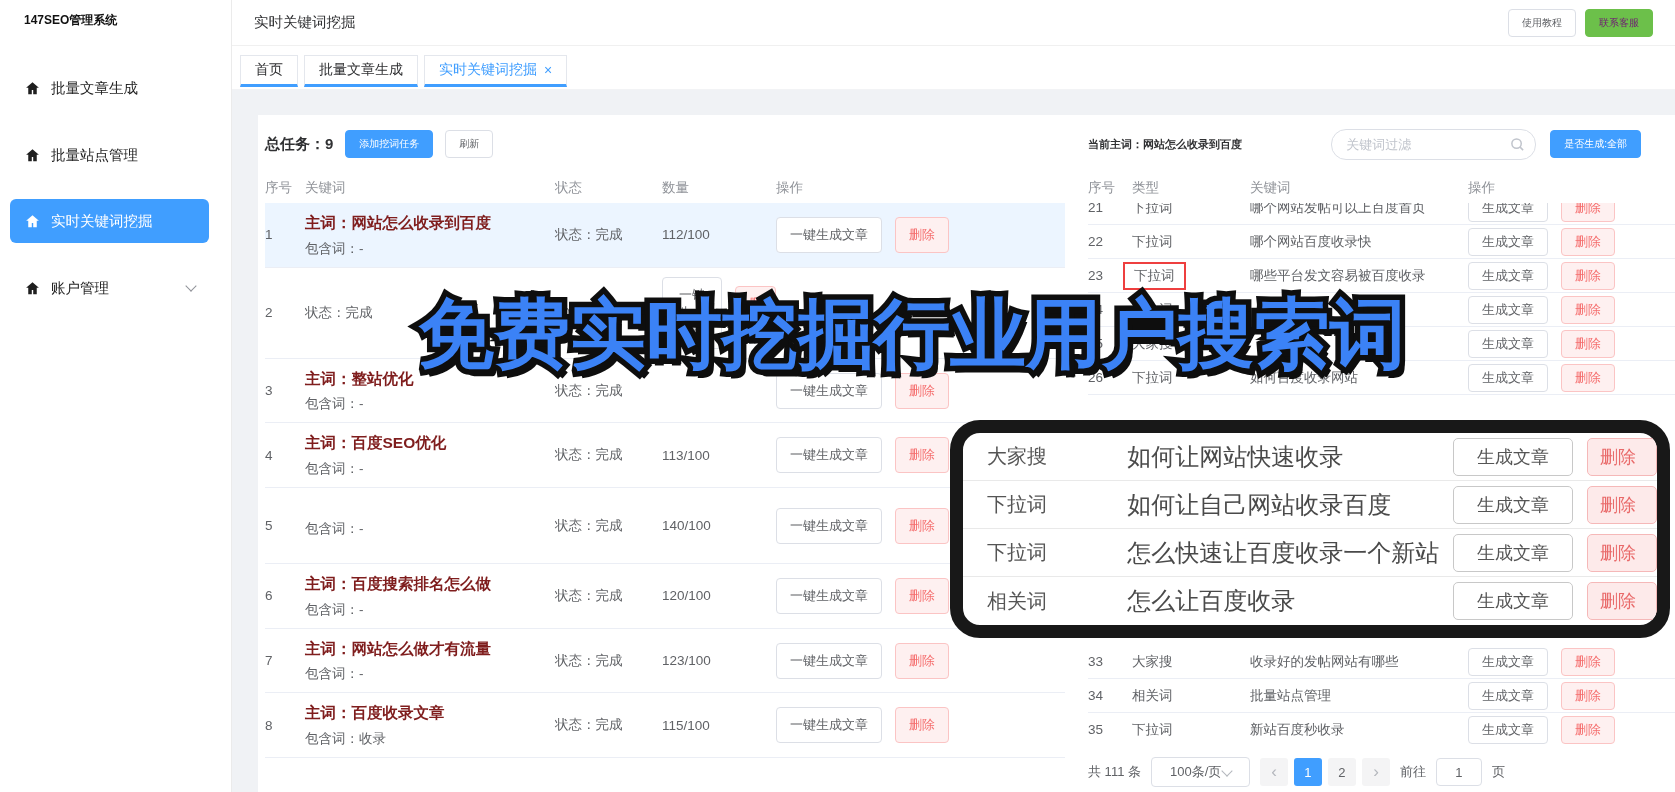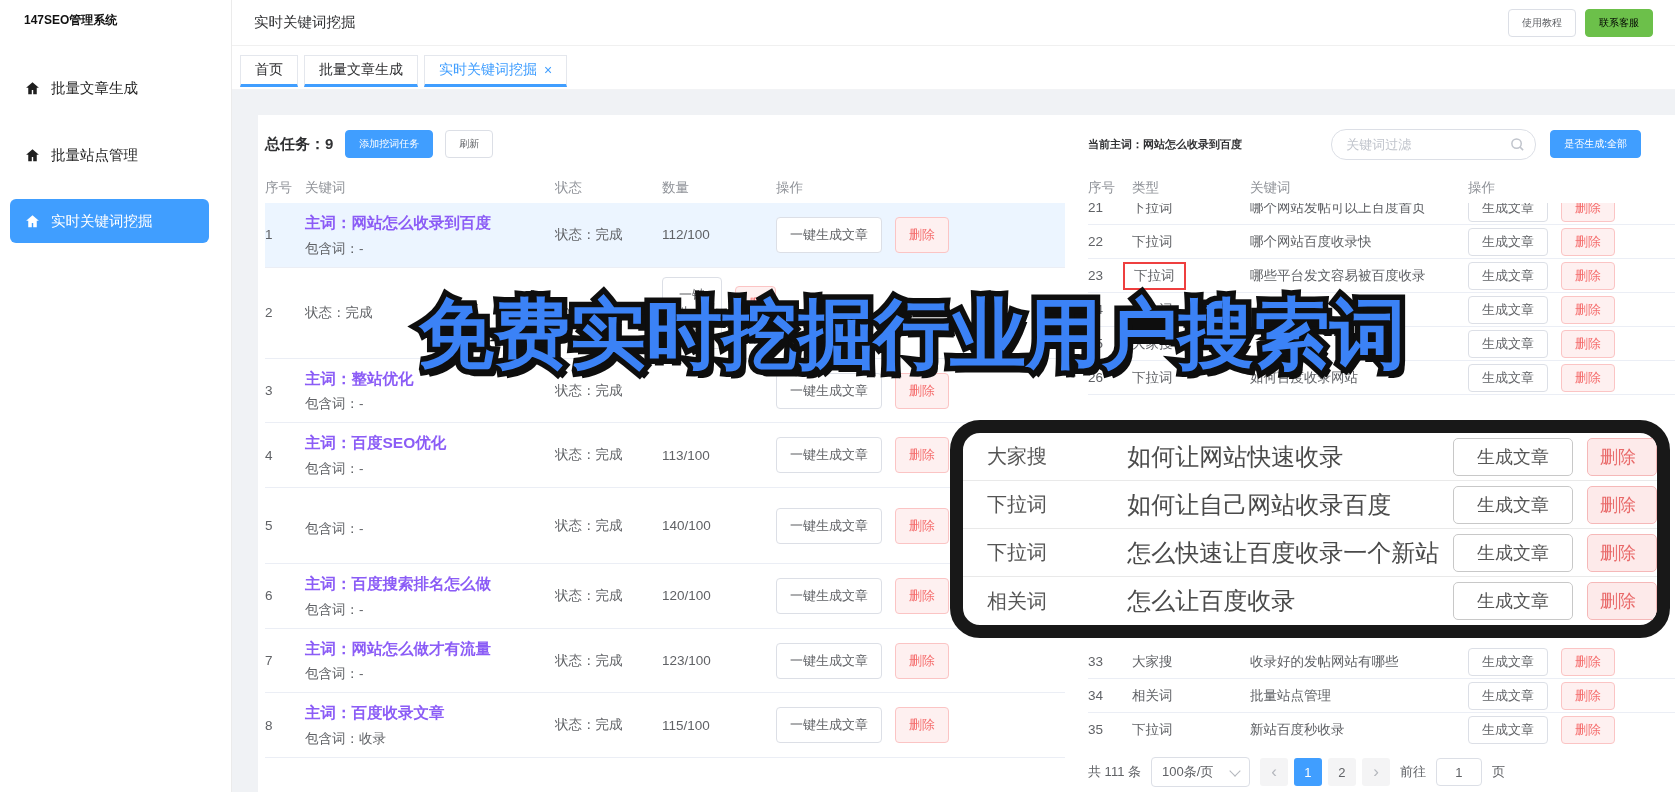--- a/index.html
+++ b/index.html
@@ -20,21 +20,21 @@
     transform:rotate(45deg); margin-left:auto; margin-top:-4px; }
 
   
   .topbar { position:absolute; left:232px; top:0; width:1443px; height:46px; background:#fff;
     border-bottom:1px solid #f0f0f0; display:flex; align-items:center; padding:0 22px; }
   .crumb { font-size:14.5px; color:#303133; }
   .topbar .actions { margin-left:auto; display:flex; gap:9px; }
   .btn { display:inline-flex; align-items:center; justify-content:center; border-radius:4px;
     font-size:10px; cursor:pointer; white-space:nowrap; }
   .btn-plain { background:#fff; border:1px solid #dcdfe6; color:#606266; padding:6px 13px; }
-  .btn-green { background:#6cc04a; border:1px solid #6cc04a; color:#000000; padding:6px 13px; }
+  .btn-green { background:#6cc04a; border:1px solid #6cc04a; color:#701a75; padding:6px 13px; }
   .btn-blue  { background:#409eff; border:1px solid #409eff; color:#fff; padding:6px 13px; }
 
   
   .tabbar { position:absolute; left:232px; top:46px; width:1443px; height:44px; background:#fff;
     display:flex; align-items:center; gap:6px; padding:6px 0 0 8px; border-bottom:1px solid #f2f3f5; }
   .tab { height:32px; display:flex; align-items:center; gap:7px; padding:0 14px; background:#fff;
     border:1px solid #e4e7ed; border-bottom:3px solid #409eff; font-size:14px; color:#303133; cursor:pointer; }
   .tab.active { color:#409eff; }
   .tab .x { color:#409eff; font-size:14px; }
 
@@ -44,30 +44,30 @@
 
   
   .lpanel { position:absolute; left:7px; top:12px; width:800px; }
   .toolbar { display:flex; align-items:center; gap:12px; height:34px; }
   .total { font-size:15px; font-weight:700; color:#303133; }
   .thead, .lrow { display:grid; grid-template-columns:40px 250px 107px 114px auto; align-items:center; }
   .thead { margin-top:12px; height:30px; font-size:13.5px; color:#909399; }
   .lrow { border-bottom:1px solid #ebeef5; padding:9px 0; min-height:58px; font-size:13.5px; color:#606266; }
   .lrow.hl { background:#ecf5ff; }
   .lrow .kw { max-width:215px; }
-  .lrow .t { font-size:15.5px; font-weight:700; color:#8b5cf6; line-height:1.4; }
+  .lrow .t { font-size:15.5px; font-weight:700; color:#7f1d1d; line-height:1.4; }
   .lrow .s { font-size:13.5px; color:#606266; margin-top:6px; }
   .ops { display:flex; align-items:center; gap:13px; }
   .btn-gen { background:#fff; border:1px solid #dcdfe6; color:#606266; padding:8px 13px; font-size:13px; border-radius:4px; }
   .btn-del { background:#fef0f0; border:1px solid #fbc4c4; color:#f56c6c; padding:8px 13px; font-size:13px; border-radius:4px; }
 
   
   .pg { display:flex; align-items:center; gap:10px; font-size:13px; color:#606266; margin-top:52px; }
   .sel { width:99px; height:30px; border:1px solid #dcdfe6; border-radius:4px; display:flex;
-    align-items:center; justify-content:space-between; padding:0 10px; color:#606266; background:#fff; }
+    align-items:center; justify-content:space-between; padding:0 18px; color:#606266; background:#fff; }
   .sel .chev { margin:0 0 2px 0; border-color:#b4b7bd; }
   .pgr { display:flex; gap:6px; align-items:center; }
   .pgbox { min-width:28px; height:28px; padding:0 4px; border-radius:3px; background:#f4f4f5;
     display:flex; align-items:center; justify-content:center; font-size:13px; color:#606266; cursor:pointer; }
   .pgbox.active { background:#409eff; color:#fff; }
   .pgbox.arrow { color:#b4b7bd; font-size:17px; }
   .goin { width:46px; height:28px; border:1px solid #dcdfe6; border-radius:4px; text-align:center;
     font-size:13px; color:#606266; outline:none; }
 
   
@@ -135,20 +135,29 @@
       <span>批量站点管理</span>
     </div>
     <div class="side-item active" style="top:199px">
       <span class="hicon">
           <svg width="17" height="17" viewBox="0 0 24 24">
             <path d="M12 3l9 8h-3v9h-5v-6h-2v6H6v-9H3z" fill="currentColor"></path>
           </svg>
         </span>
       <span>实时关键词挖掘</span>
     </div>
+    <div class="side-item" style="top:266px">
+      <span class="hicon">
+          <svg width="17" height="17" viewBox="0 0 24 24">
+            <path d="M12 3l9 8h-3v9h-5v-6h-2v6H6v-9H3z" fill="currentColor"></path>
+          </svg>
+        </span>
+      <span>账户管理</span>
+      <span class="chev"></span>
+    </div>
   </aside>
 
   <div class="topbar">
     <div class="crumb">实时关键词挖掘</div>
     <div class="actions">
       <button class="btn btn-plain">使用教程</button>
       <button class="btn btn-green">联系客服</button>
     </div>
   </div>
 

